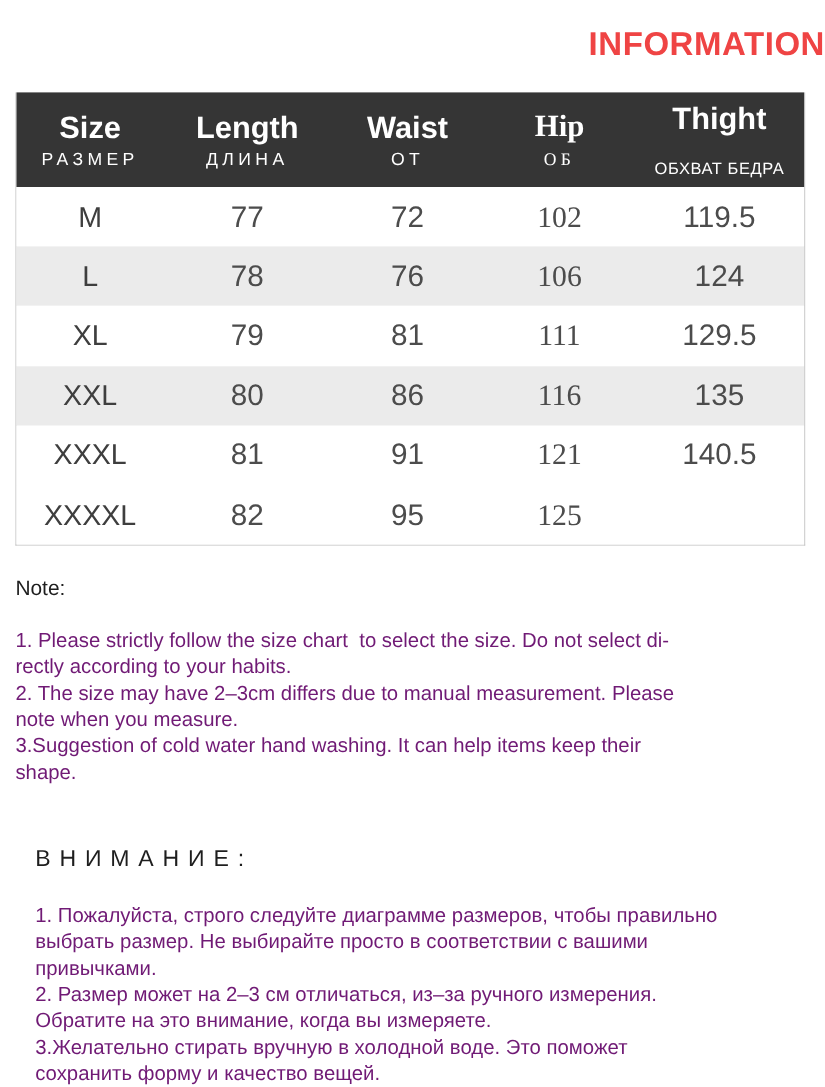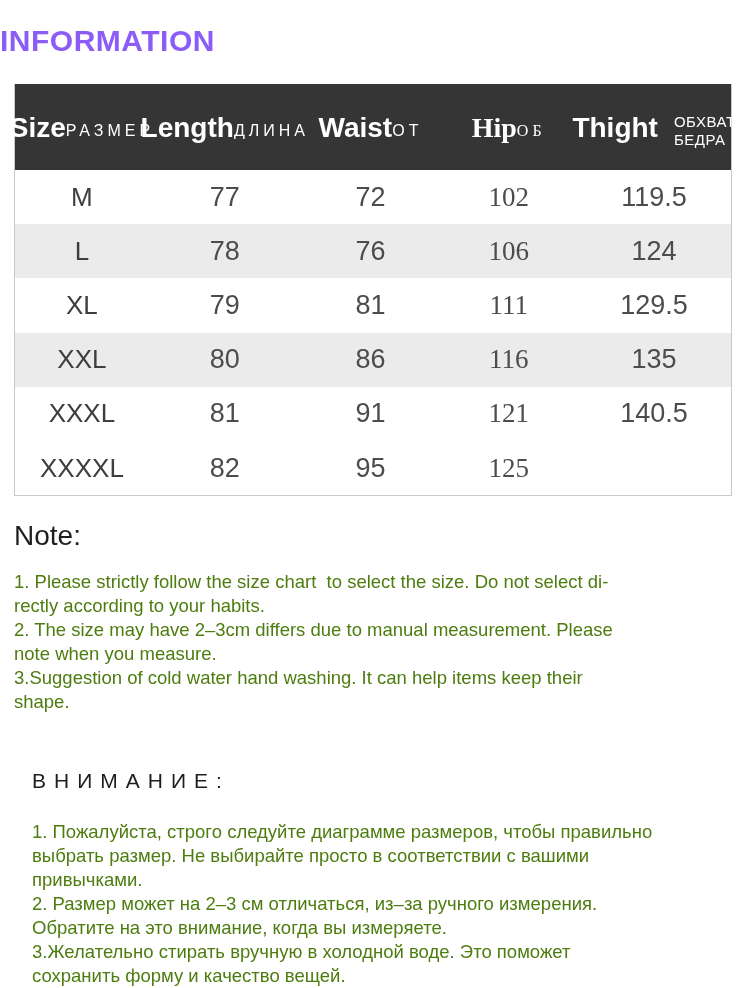--- a/index.html
+++ b/index.html
@@ -1,42 +1,42 @@
 <!DOCTYPE html>
 <html style="--header-bg: #353535; --header-text: #ffffff; --row-alt-bg: #ebebeb; --table-border: #c9c9c9;"><head>
 <meta charset="utf-8">
 <style>
   * { box-sizing: border-box; margin: 0; padding: 0; }
   html, body { width: 750px; height: 988px; overflow: hidden; background: #ffffff;
     font-family: "Liberation Sans", sans-serif; color: #3a3a3a; }
 
-  .title { margin-top: 26px; text-align: left; font-size: 30px; font-weight: 700;
-    letter-spacing: 0.5px; line-height: 30px; color: #8b5cf6; }
+  .title { margin-top: 26px; text-align: right; font-size: 30px; font-weight: 700;
+    letter-spacing: 0.5px; line-height: 30px; color: #ef4444; }
 
   .size-table { margin: 28px 18px 0 14px; border: 1px solid var(--table-border, #c9c9c9);
     border-top: none; }
   .thead { display: flex; height: 86px; background: var(--header-bg, #353535);
     color: var(--header-text, #ffffff); }
-  .th { display: flex; flex-direction: row; align-items: center; justify-content: center;
+  .th { display: flex; flex-direction: column; align-items: center; justify-content: center;
     padding-top: 2px; }
   .th .en { font-size: 28px; font-weight: 700; line-height: 30px; }
   .th .ru { font-size: 16px; letter-spacing: 4px; margin-top: 6px; line-height: 18px; }
   .col0 { width: 18.7%; } .col1 { width: 21.2%; align-items: center; } .col2 { width: 19.5%; }
   .col3 { width: 19.1%; font-family: Liberation Serif, serif; } .col4 { width: 21.5%; gap: 16px; }
   .col4 .ru { letter-spacing: 0.5px; font-size: 15px; }
 
   .tr { display: flex; height: 54.2px; align-items: center; background: #ffffff; }
   .tr.shaded { background: var(--row-alt-bg, #ebebeb); }
   .td { text-align: center; font-size: 27px; color: #4c4c4c; }
   .td.size { font-size: 26px; color: #3e3e3e; }
 
   .note { margin: 26px 14px 0 14px; }
-  .note-heading { font-size: 28px; line-height: 28px; color: #1e1e1e; }
+  .note-heading { font-size: 19px; line-height: 28px; color: #1e1e1e; }
   .note-body { margin-top: 20px; }
-  .line { font-size: 18.5px; line-height: 24px; color: #4d7c0f; white-space: pre; }
+  .line { font-size: 18.5px; line-height: 24px; color: #701a75; white-space: pre; }
 
   .attention { margin: 55px 14px 0 32px; }
   .attention-heading { font-size: 21px; line-height: 24px; letter-spacing: 8px; color: #1e1e1e; }
   .attention-body { margin-top: 27px; }
 </style>
 </head>
 <body>
 
 <div class="page">
 

